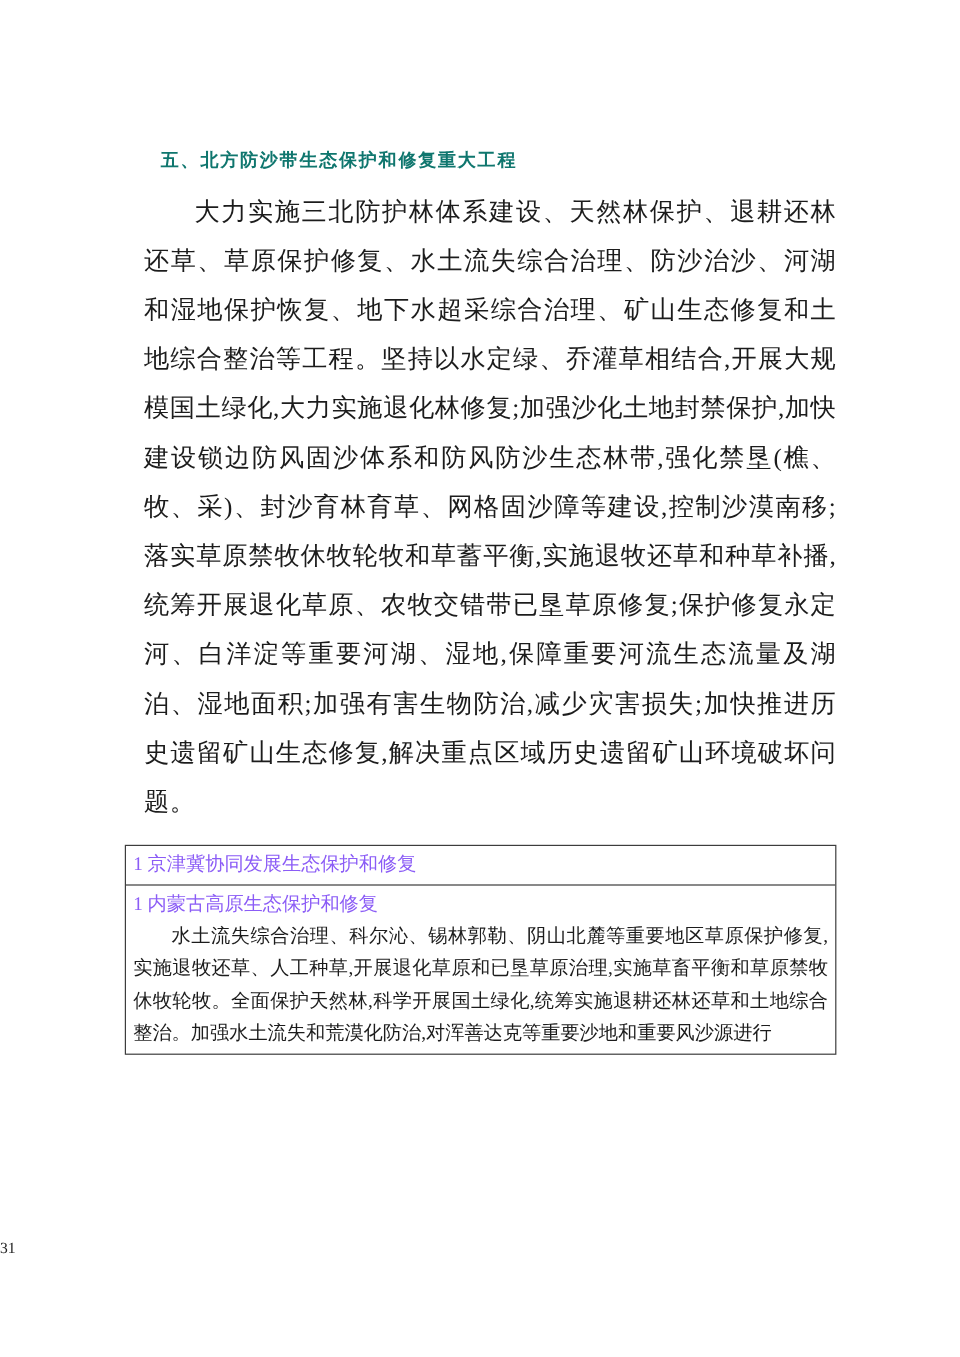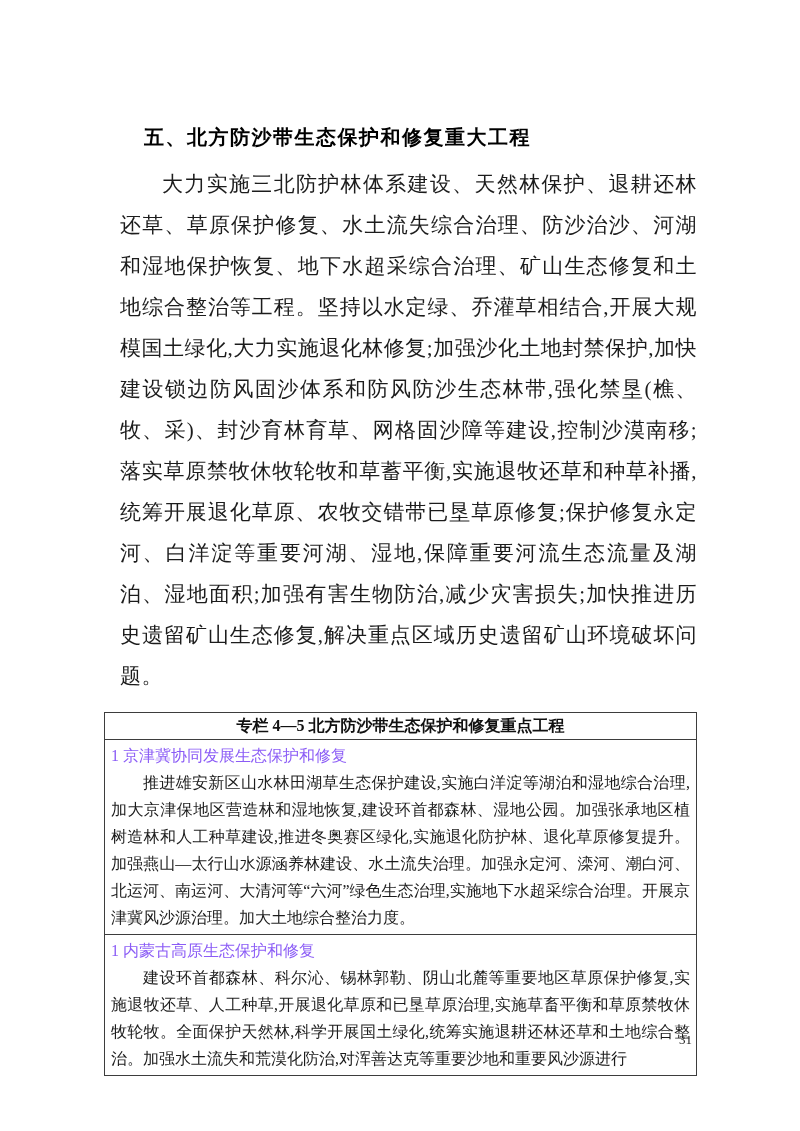--- a/index.html
+++ b/index.html
@@ -16,27 +16,27 @@
     color: #1c1c1c;
     overflow: hidden;
   }
   .content {
     position: absolute;
     left: 104px;
     top: 124px;
     width: 593px;
   }
   .doc-heading {
-    font-size: 20px;
+    font-size: 15px;
     font-weight: bold;
     margin: 0 0 13px 0;
     text-indent: 2em;
     letter-spacing: 1.5px;
     font-family: "Liberation Sans", sans-serif;
-    color: #000000;
+    color: #0f766e;
     white-space: nowrap;
   }
   .doc-paragraph {
     font-size: 21px;
     line-height: 41px;
     text-align: justify;
     text-indent: 2em;
     margin: 0 0 15px 16px;
     letter-spacing: 0.5px;
     color: #1c1c1c;
@@ -71,44 +71,42 @@
     margin: 0;
     text-align: justify;
     text-indent: 2em;
     color: #1c1c1c;
   }
   .page-number {
     position: absolute;
     left: 0;
     top: 1032px;
     width: 692px;
-    text-align: right;
+    text-align: left;
     font-size: 13px;
     color: #222222;
   }
 </style>
 </head>
 <body>
 
 <div class="page">
   <div class="content">
 
     <h1 class="doc-heading">五、北方防沙带生态保护和修复重大工程</h1>
 
     <p class="doc-paragraph">大力实施三北防护林体系建设、天然林保护、退耕还林还草、草原保护修复、水土流失综合治理、防沙治沙、河湖和湿地保护恢复、地下水超采综合治理、矿山生态修复和土地综合整治等工程。坚持以水定绿、乔灌草相结合,开展大规模国土绿化,大力实施退化林修复;加强沙化土地封禁保护,加快建设锁边防风固沙体系和防风防沙生态林带,强化禁垦(樵、牧、采)、封沙育林育草、网格固沙障等建设,控制沙漠南移;落实草原禁牧休牧轮牧和草蓄平衡,实施退牧还草和种草补播,统筹开展退化草原、农牧交错带已垦草原修复;保护修复永定河、白洋淀等重要河湖、湿地,保障重要河流生态流量及湖泊、湿地面积;加强有害生物防治,减少灾害损失;加快推进历史遗留矿山生态修复,解决重点区域历史遗留矿山环境破坏问题。</p>
 
     <div class="column-box">
-      <div class="box-title">专栏 4—5 北方防沙带生态保护和修复重点工程</div>
 
       <div class="box-section">
         <p class="box-section-heading">1 京津冀协同发展生态保护和修复</p>
-        <p class="box-section-body">推进雄安新区山水林田湖草生态保护建设,实施白洋淀等湖泊和湿地综合治理,加大京津保地区营造林和湿地恢复,建设环首都森林、湿地公园。加强张承地区植树造林和人工种草建设,推进冬奥赛区绿化,实施退化防护林、退化草原修复提升。加强燕山—太行山水源涵养林建设、水土流失治理。加强永定河、滦河、潮白河、北运河、南运河、大清河等“六河”绿色生态治理,实施地下水超采综合治理。开展京津冀风沙源治理。加大土地综合整治力度。</p>
       </div>
 
       <div class="box-section divided">
         <p class="box-section-heading">1 内蒙古高原生态保护和修复</p>
-        <p class="box-section-body">建设环首都森林、科尔沁、锡林郭勒、阴山北麓等重要地区草原保护修复,实施退牧还草、人工种草,开展退化草原和已垦草原治理,实施草畜平衡和草原禁牧休牧轮牧。全面保护天然林,科学开展国土绿化,统筹实施退耕还林还草和土地综合整治。加强水土流失和荒漠化防治,对浑善达克等重要沙地和重要风沙源进行</p>
+        <p class="box-section-body">水土流失综合治理、科尔沁、锡林郭勒、阴山北麓等重要地区草原保护修复,实施退牧还草、人工种草,开展退化草原和已垦草原治理,实施草畜平衡和草原禁牧休牧轮牧。全面保护天然林,科学开展国土绿化,统筹实施退耕还林还草和土地综合整治。加强水土流失和荒漠化防治,对浑善达克等重要沙地和重要风沙源进行</p>
       </div>
     </div>
   </div>
 
   <div class="page-number">31</div>
 </div>
 
 </body></html>

